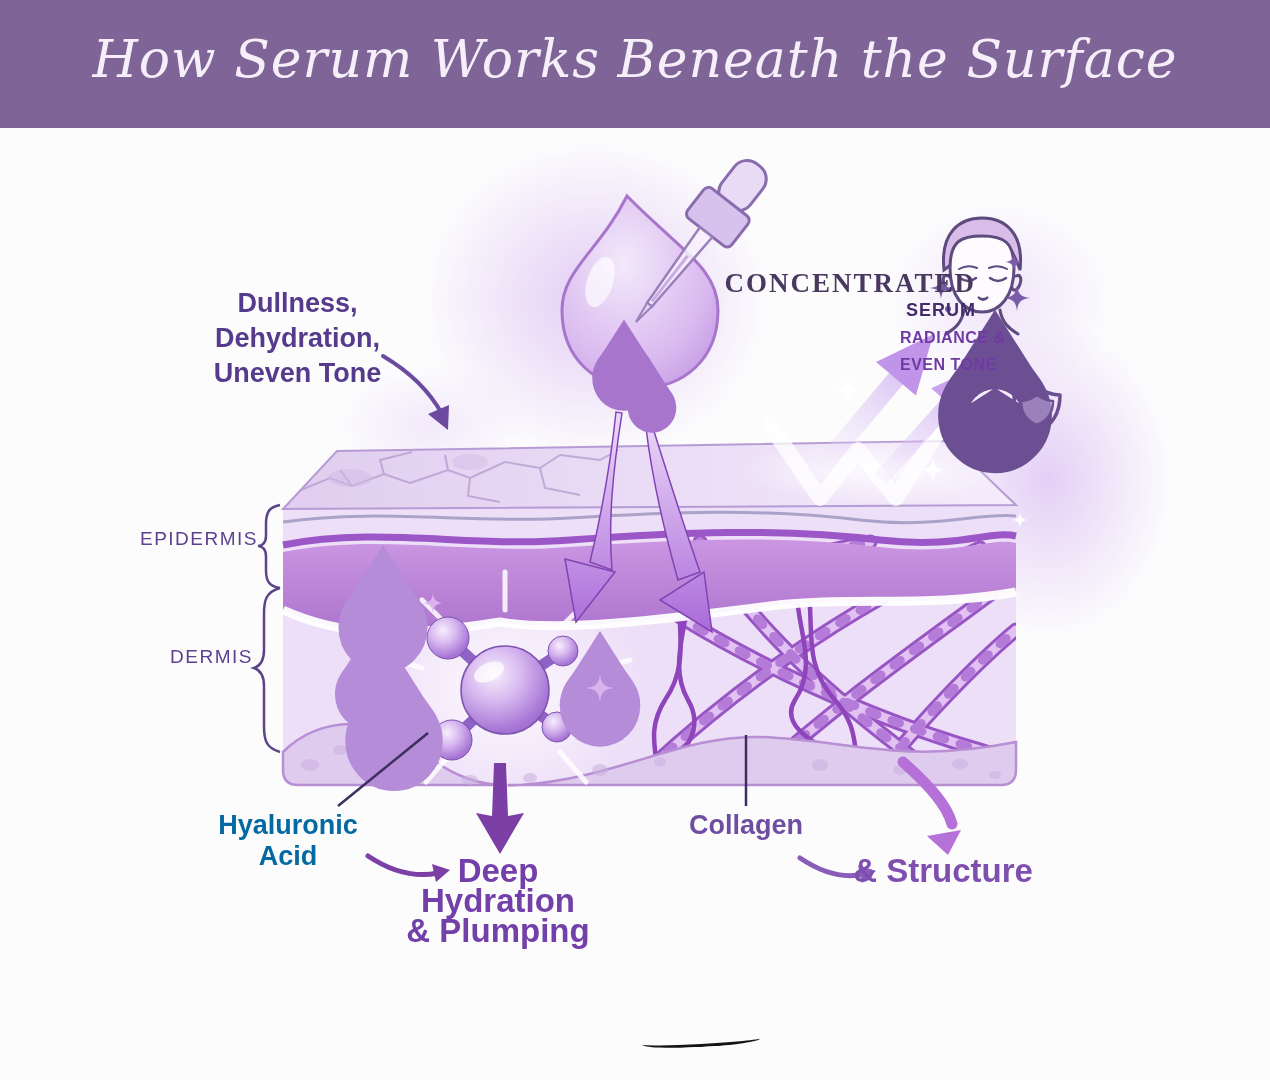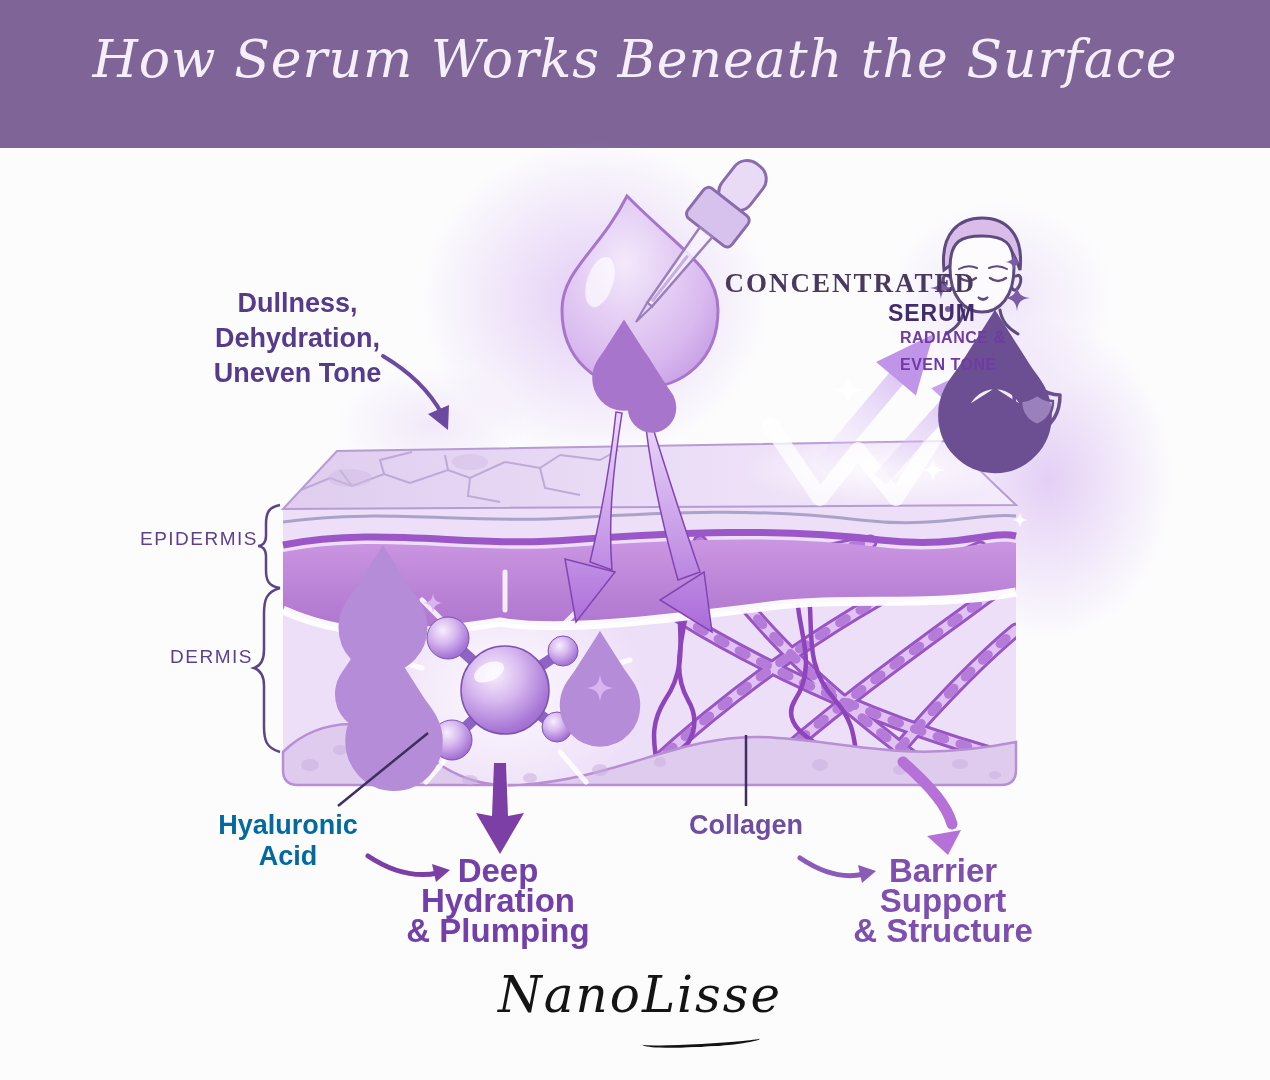--- a/index.html
+++ b/index.html
@@ -1,30 +1,30 @@
 <!DOCTYPE html>
 <html><head>
 <meta charset="utf-8">
 <style>
   html,body{margin:0;padding:0;background:#fcfcfd;}
   #page{position:relative;width:1270px;height:1080px;overflow:hidden;background:#fcfcfd;
         font-family:"Liberation Sans",sans-serif;}
-  #header{position:absolute;left:0;top:0;width:1270px;height:148px;background:#7e6497;}
+  #header{position:absolute;left:0;top:0;width:1270px;height:128px;background:#7e6497;}
   #header .title{width:100%;height:118px;line-height:118px;text-align:center;
         font-family:"DejaVu Serif",serif;font-style:italic;font-weight:500;
         font-size:52px;color:#f6effa;letter-spacing:1px;white-space:nowrap;}
   #main{position:absolute;left:0;top:118px;width:1270px;height:962px;}
   #art{position:absolute;left:0;top:0;width:1270px;height:962px;}
   .label{position:absolute;z-index:5;}
   .problem{left:190px;top:168px;width:215px;text-align:center;font-size:27px;font-weight:700;
         color:#563a8c;line-height:35px;}
   .serum{left:716px;top:150px;width:260px;text-align:right;}
   .serum .l1{font-family:"Liberation Serif",serif;font-weight:600;font-size:27px;
         letter-spacing:2px;color:#49395f;}
-  .serum .l2{font-size:23px;font-weight:700;letter-spacing:1px;color:#432c6b;margin-top:1px;}
+  .serum .l2{font-size:18px;font-weight:700;letter-spacing:1px;color:#432c6b;margin-top:1px;}
   .radiance{left:900px;top:206px;width:172px;font-size:16px;font-weight:700;
         color:#6f3ba3;line-height:27px;letter-spacing:0.5px;}
   .layerlbl{width:115px;text-align:right;font-size:19px;font-weight:400;letter-spacing:1.5px;
         color:#5d3f90;}
   .epi{left:140px;top:410px;}
   .der{left:138px;top:528px;}
   .ingr{font-size:27px;font-weight:700;text-align:center;}
   .hyal{left:188px;top:692px;width:200px;color:#0369a1;}
   .coll{left:660px;top:692px;width:172px;color:#6f4da2;}
   .benefit{font-size:33px;font-weight:700;text-align:center;line-height:30px;}
@@ -342,21 +342,19 @@
     <div class="label layerlbl der">DERMIS</div>
 
     <div class="label ingr hyal">Hyaluronic Acid</div>
     <div class="label ingr coll">Collagen</div>
 
     <div class="label benefit hydr">
       <div>Deep Hydration</div>
       <div>&amp; Plumping</div>
     </div>
     <div class="label benefit barr">
-      <div>Barrier Support</div>
       <div>&amp; Structure</div>
     </div>
 
-    <div class="label logo">NanoLisse</div>
     <div class="logo-underline"></div>
 
   </div>
 </div>
 
 </body></html>

